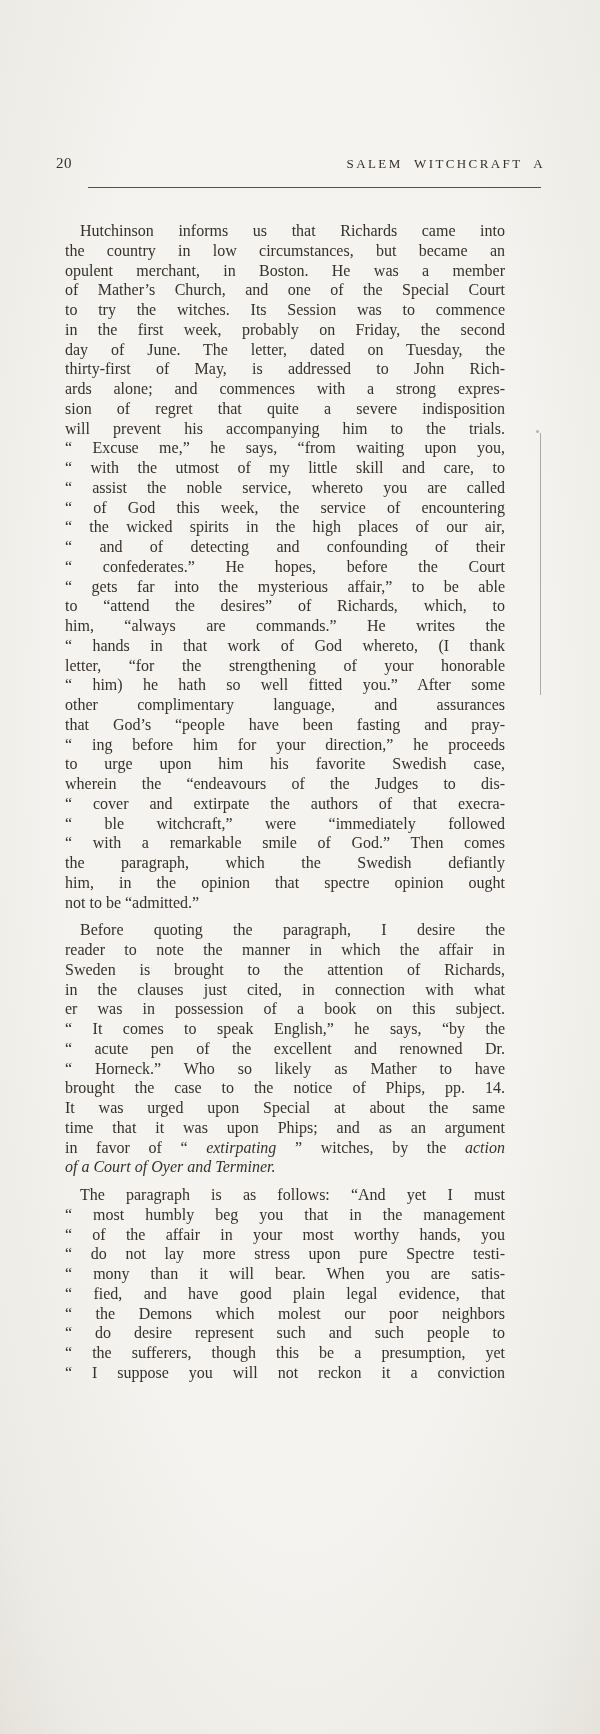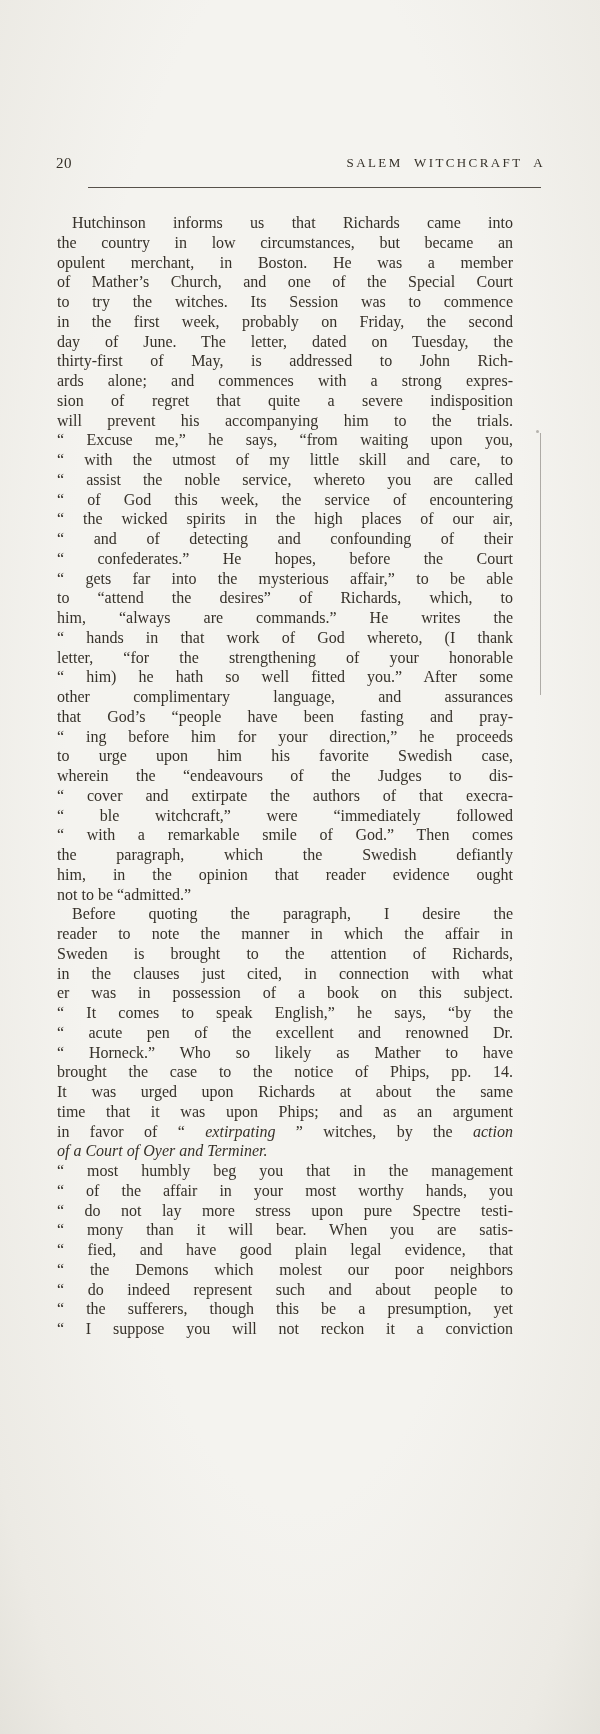--- a/index.html
+++ b/index.html
@@ -12,41 +12,41 @@
   .sheet {
     position: relative;
     width: 600px; height: 1734px;
     background: radial-gradient(ellipse at 50% 42%, #f4f3ef 55%, #eceae4 88%, #e4e2db 100%);
     color: var(--ink, #363129);
     overflow: hidden;
   }
   .header-row {
     position: absolute;
     top: 155px; left: 56px; width: 489px;
-    display: flex; justify-content: space-between; align-items: flex-start;
+    display: flex; justify-content: space-between; align-items: center;
   }
   .page-number { font-size: 15px; letter-spacing: 0.5px; }
   .running-title {
     font-size: 13px;
     letter-spacing: 2.4px;
     word-spacing: 6px;
     white-space: nowrap;
   }
   .header-rule {
     position: absolute;
     top: 187px; left: 88px; width: 453px; height: 1px;
     background: #57514a;
   }
   .page-body {
     position: absolute;
     top: 213px; left: 57px; width: 456px;
     font-size: 16px;
     line-height: 19.75px;
   }
-  .paragraph { margin: 0; }
+  .paragraph { margin: 8px; }
   .line {
     text-align: justify;
     text-align-last: justify;
   }
   .line.no-justify {
     text-align: right;
     text-align-last: left;
   }
   .line.indent { text-indent: 15px; }
   .italic { font-style: italic; }
@@ -102,46 +102,47 @@
         <div class="line"><span>“ him) he hath so well fitted you.”  After some</span></div>
         <div class="line"><span>other complimentary language, and assurances</span></div>
         <div class="line"><span>that God’s “people have been fasting and pray-</span></div>
         <div class="line"><span>“ ing before him for your direction,” he proceeds</span></div>
         <div class="line"><span>to urge upon him his favorite Swedish case,</span></div>
         <div class="line"><span>wherein the “endeavours of the Judges to dis-</span></div>
         <div class="line"><span>“ cover and extirpate the authors of that execra-</span></div>
         <div class="line"><span>“ ble witchcraft,” were “immediately followed</span></div>
         <div class="line"><span>“ with a remarkable smile of God.”  Then comes</span></div>
         <div class="line"><span>the paragraph, which the Swedish defiantly</span></div>
-        <div class="line"><span>him, in the opinion that reader evidence ought</span></div>
+        <div class="line"><span>him, in the opinion that spectre opinion ought</span></div>
         <div class="line no-justify"><span>not to be “admitted.”</span></div>
       </div>
       <div class="paragraph">
         <div class="line indent"><span>Before quoting the paragraph, I desire the</span></div>
         <div class="line"><span>reader to note the manner in which the affair in</span></div>
         <div class="line"><span>Sweden is brought to the attention of Richards,</span></div>
         <div class="line"><span>in the clauses just cited, in connection with what</span></div>
         <div class="line"><span>er was in possession of a book on this subject.</span></div>
         <div class="line"><span>“ It comes to speak English,” he says, “by the</span></div>
         <div class="line"><span>“ acute pen of the excellent and renowned Dr.</span></div>
         <div class="line"><span>“ Horneck.”  Who so likely as Mather to have</span></div>
         <div class="line"><span>brought the case to the notice of Phips, pp. 14.</span></div>
-        <div class="line"><span>It was urged upon Richards at about the same</span></div>
+        <div class="line"><span>It was urged upon Special at about the same</span></div>
         <div class="line"><span>time that it was upon Phips; and as an argument</span></div>
         <div class="line"><span>in favor of “ </span><span class="italic">extirpating</span><span> ” witches, by the </span><span class="italic">action</span></div>
         <div class="line no-justify"><span class="italic">of a Court of Oyer and Terminer.</span></div>
       </div>
       <div class="paragraph">
+        <div class="line indent"><span>The paragraph is as follows: “And yet I must</span></div>
         <div class="line"><span>“ most humbly beg you that in the management</span></div>
         <div class="line"><span>“ of the affair in your most worthy hands, you</span></div>
         <div class="line"><span>“ do not lay more stress upon pure Spectre testi-</span></div>
         <div class="line"><span>“ mony than it will bear.  When you are satis-</span></div>
         <div class="line"><span>“ fied, and have good plain legal evidence, that</span></div>
         <div class="line"><span>“ the Demons which molest our poor neighbors</span></div>
-        <div class="line"><span>“ do indeed represent such and about people to</span></div>
+        <div class="line"><span>“ do desire represent such and such people to</span></div>
         <div class="line"><span>“ the sufferers, though this be a presumption, yet</span></div>
         <div class="line"><span>“ I suppose you will not reckon it a conviction</span></div>
       </div>
     </div>
 
   <div class="artifact-line"></div>
   <div class="artifact-speck"></div>
 
 </div>
 

